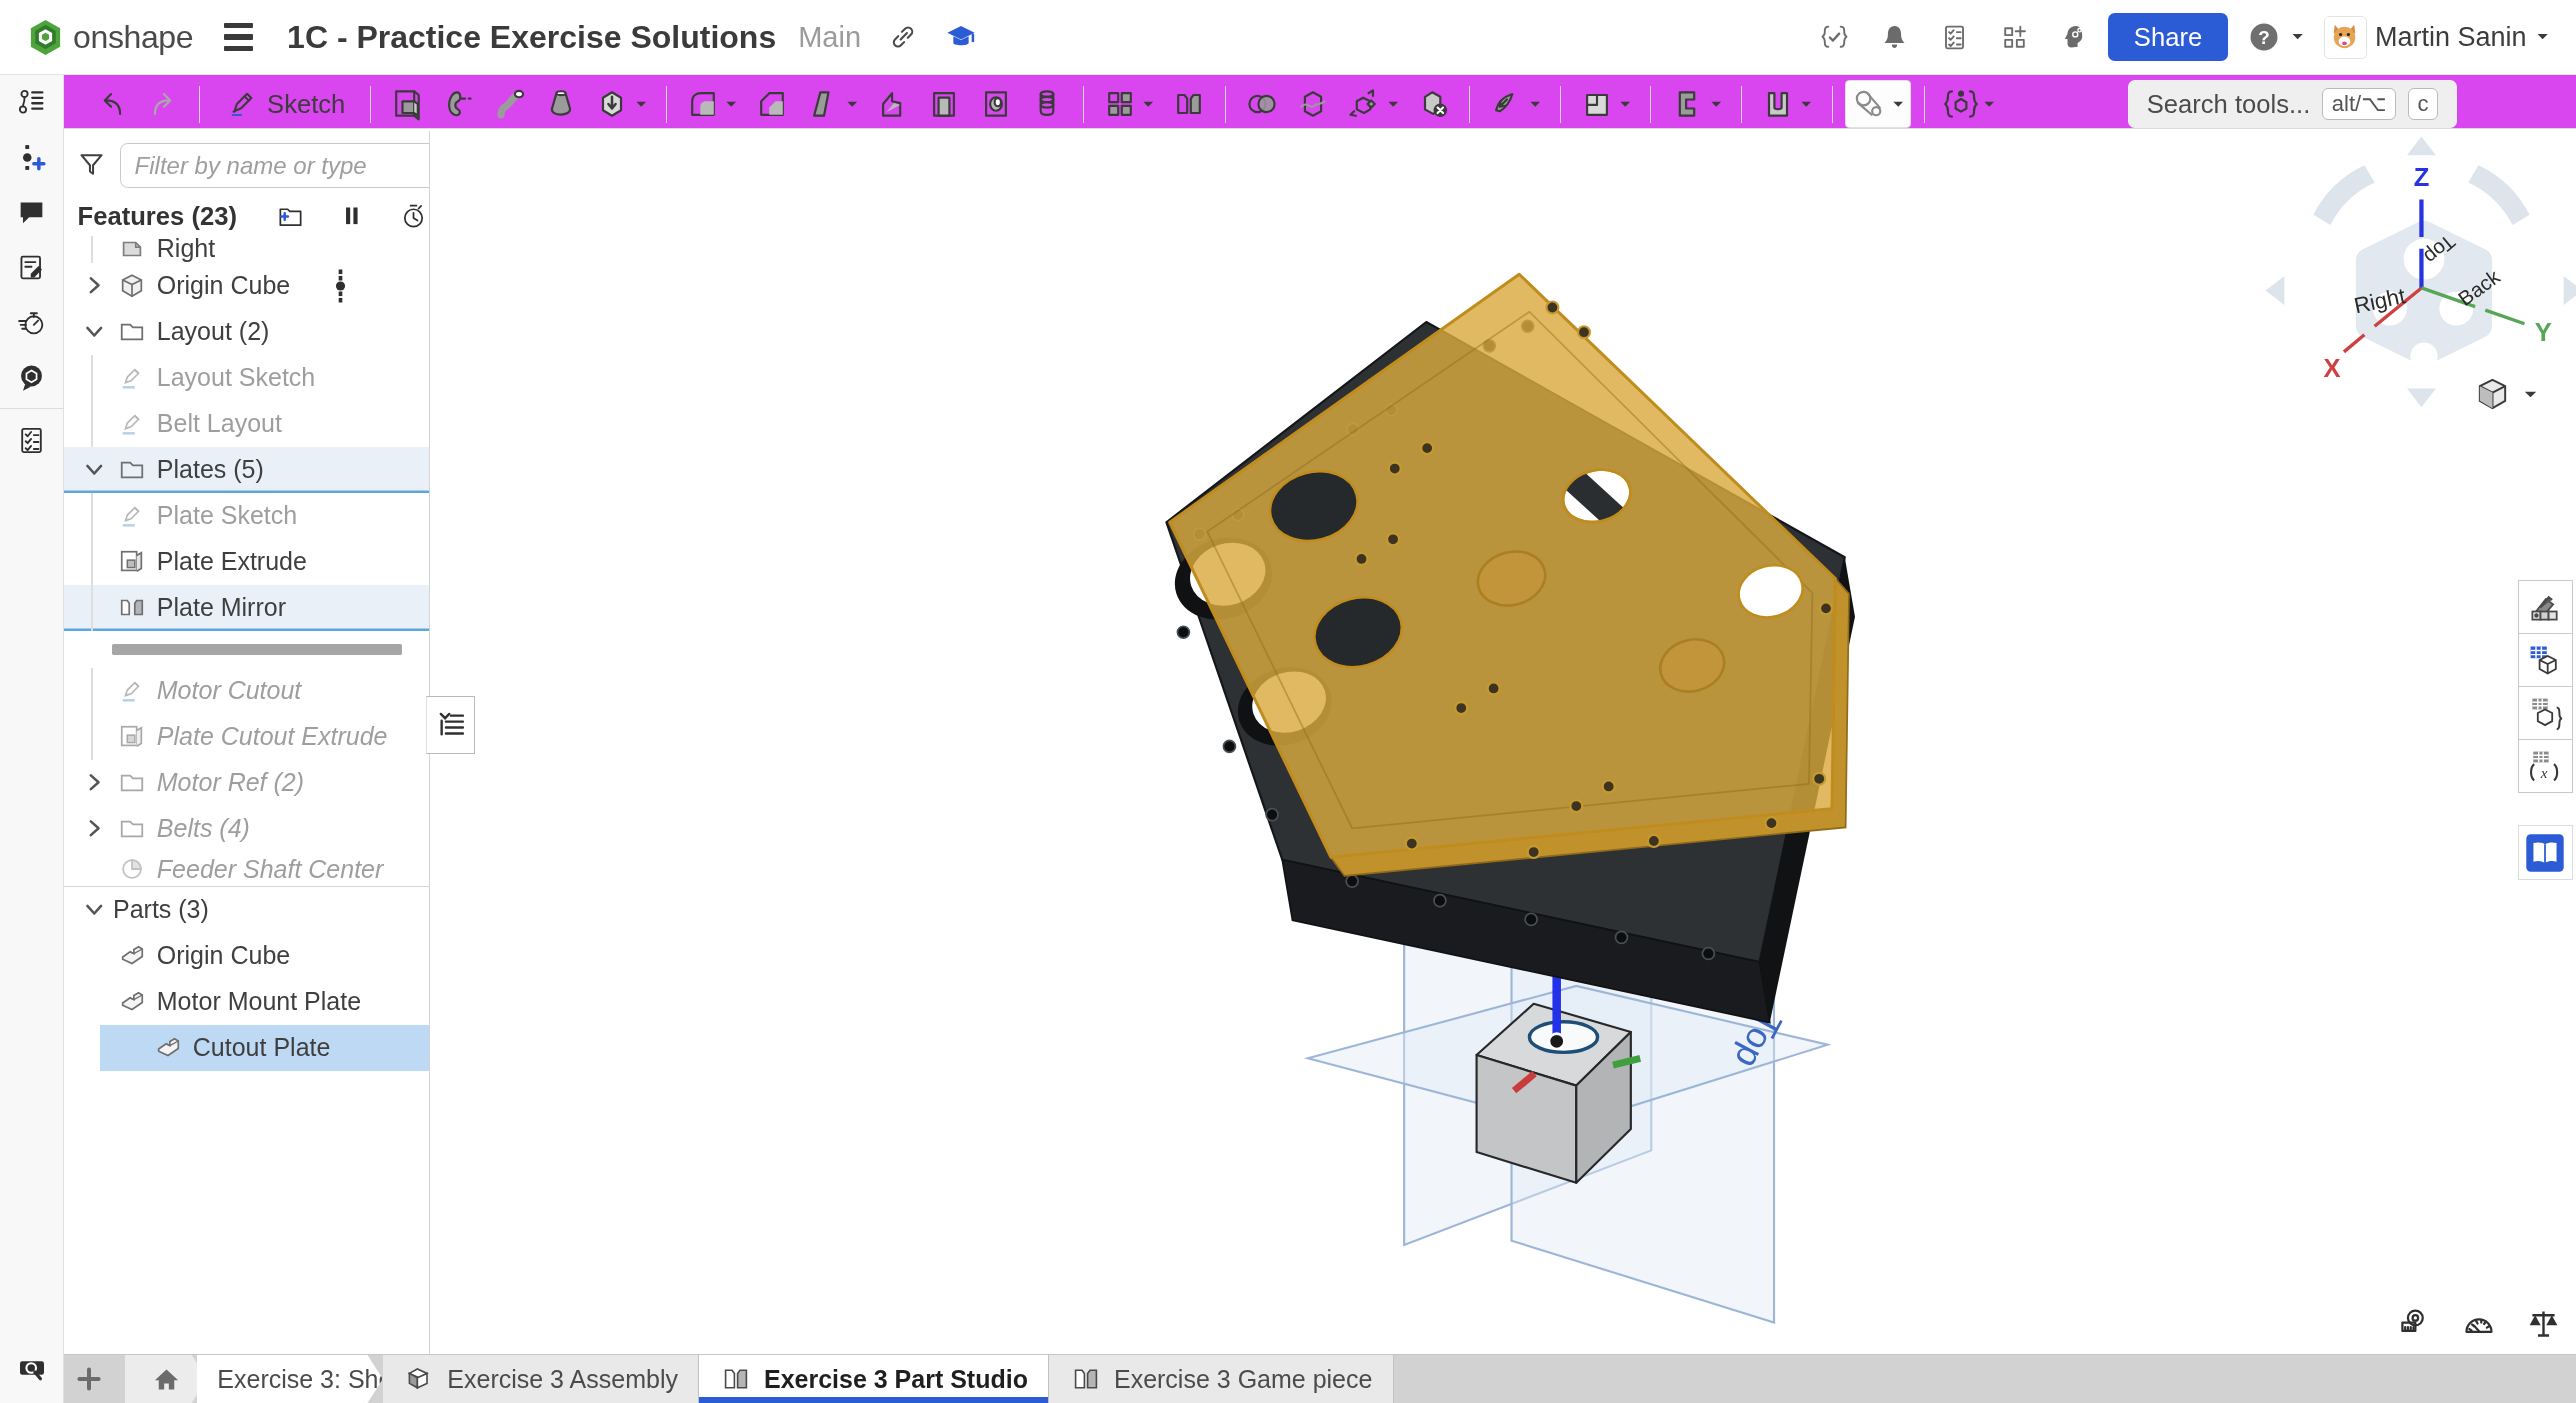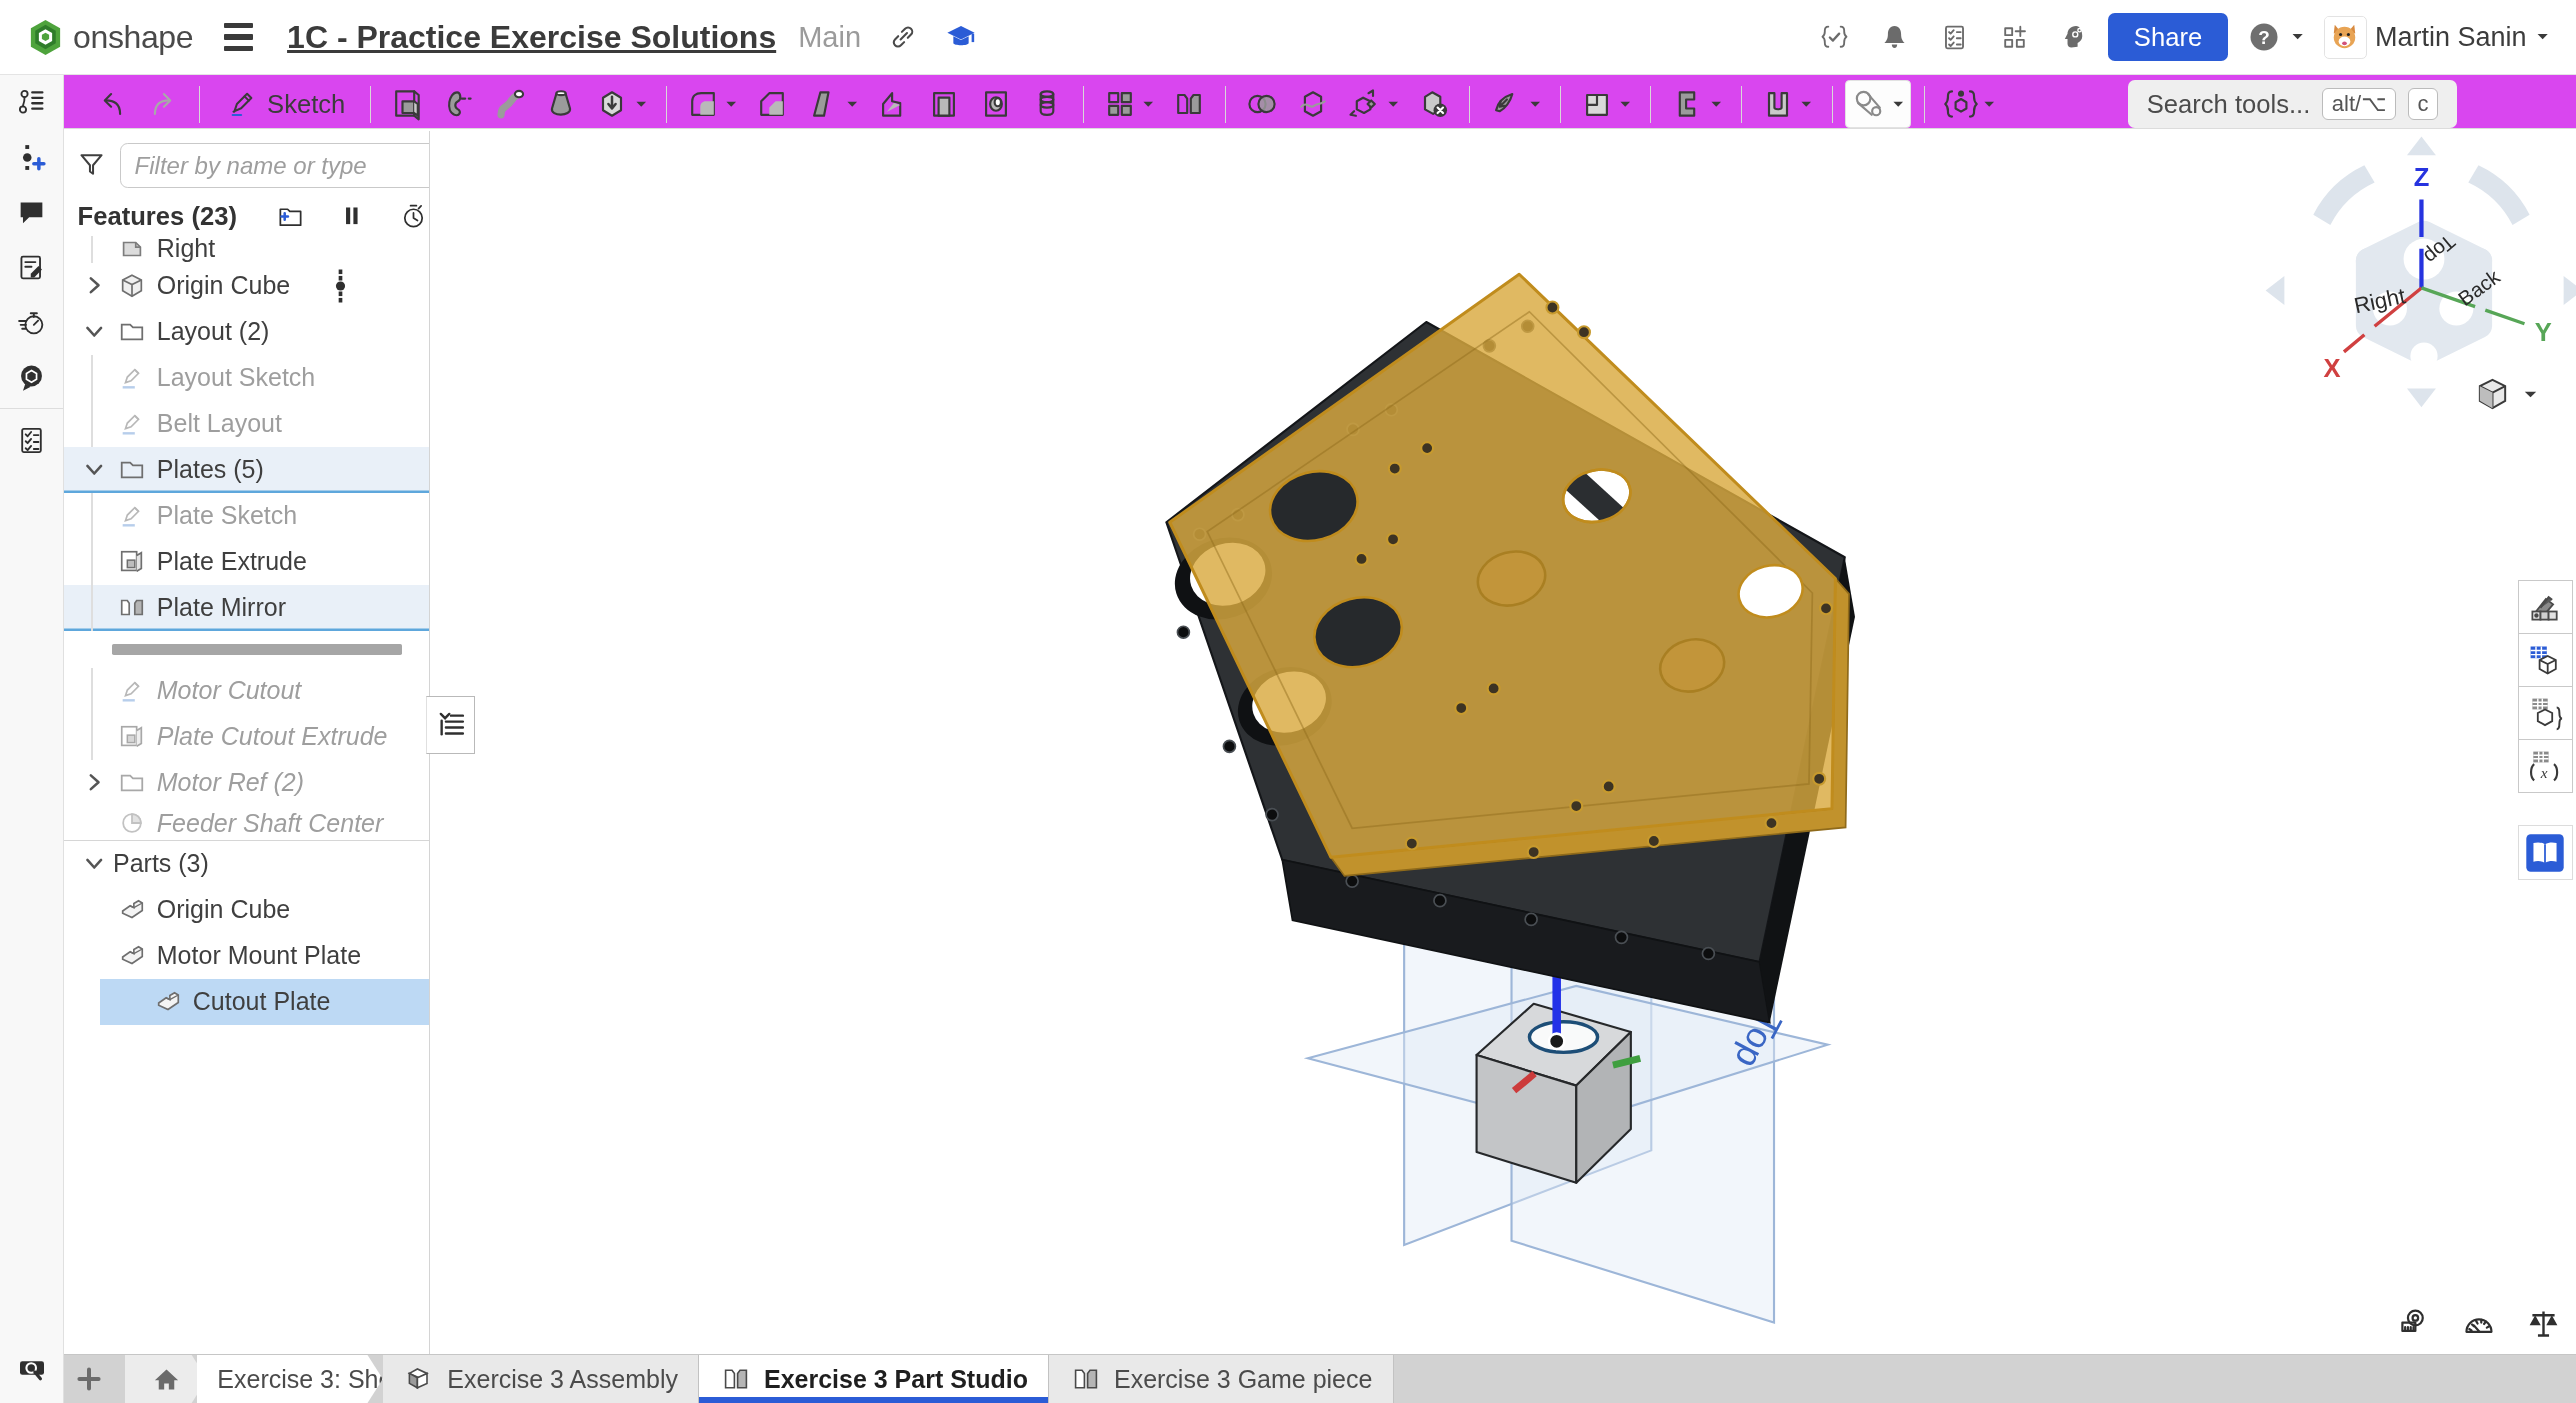--- a/index.html
+++ b/index.html
@@ -5,21 +5,21 @@
   html,body{margin:0;padding:0;background:#fff;}
   body{width:2576px;height:1403px;overflow:hidden;font-family:"Liberation Sans",sans-serif;-webkit-font-smoothing:antialiased;}
   .app{position:relative;width:2576px;height:1403px;background:#fff;overflow:hidden;}
 
   
   .topbar{position:absolute;left:0;top:0;right:0;height:75px;background:#fff;border-bottom:0.9px solid #e4e4e4;display:flex;align-items:center;padding:0 25.6px;box-sizing:border-box;z-index:20;}
   .brand-logo{width:39px;height:39px;flex:0 0 auto;}
   .brand-word{font-size:32px;color:#4a4a4a;margin-left:8.5px;font-weight:500;letter-spacing:-0.4px;}
   .hamburger{margin-left:31px;display:flex;flex-direction:column;gap:6px;cursor:pointer;}
   .hamburger span{display:block;width:29px;height:5.1px;background:#3a3a3a;border-radius:0.9px;}
-  .doc-title{margin-left:34px;font-size:32px;font-weight:700;color:#3b3b3b;white-space:nowrap;text-decoration:underline;}
+  .doc-title{margin-left:34px;font-size:32px;font-weight:700;color:#3b3b3b;white-space:nowrap;}
   .doc-workspace{margin-left:22px;font-size:29px;color:#9b9b9b;}
   .tb-ic{margin-left:25.6px;display:flex;align-items:center;justify-content:center;}
   .topbar-right{margin-left:auto;display:flex;align-items:center;gap:18px;}
   .share-btn{background:#2b5cd6;color:#fff;font-size:25.6px;border:none;border-radius:6.8px;height:48px;padding:0 25.6px;display:flex;align-items:center;cursor:pointer;}
   .help-wrap,.user-wrap{display:flex;align-items:center;gap:8.5px;cursor:pointer;}
   .user-name{font-size:27px;color:#3c3c3c;}
   .avatar{width:41px;height:41px;border-radius:5.1px;background:#fff;border:0.9px solid #e3e3e3;overflow:hidden;}
 
   
   .toolbar{position:absolute;left:64px;top:73px;right:0;height:56px;background:#d946ef;border-bottom:0.9px solid #dcdcdc;display:flex;align-items:flex-end;padding:0 0 0 22px;box-sizing:border-box;z-index:15;}
@@ -661,20 +661,33 @@
               <path d="M8 4l9 8-9 8" fill="none" stroke="#555" stroke-width="3" stroke-linecap="round" stroke-linejoin="round"></path>
             </svg>
           </span>
           <span class="ti">
             <svg viewBox="0 0 30 30" width="28" height="28">
               <path d="M4 7h9l3 3h10v13H4z" fill="none" stroke="#6f6f6f" stroke-width="1.9"></path>
             </svg>
           </span>
           <span class="tl">Motor Ref (2)</span>
         </div>
+        <div class="tree-row unres">
+          <span class="tw">
+            <svg viewBox="0 0 24 24" width="20.5" height="20.5">
+              <path d="M8 4l9 8-9 8" fill="none" stroke="#555" stroke-width="3" stroke-linecap="round" stroke-linejoin="round"></path>
+            </svg>
+          </span>
+          <span class="ti">
+            <svg viewBox="0 0 30 30" width="28" height="28">
+              <path d="M4 7h9l3 3h10v13H4z" fill="none" stroke="#6f6f6f" stroke-width="1.9"></path>
+            </svg>
+          </span>
+          <span class="tl">Belts (4)</span>
+        </div>
         <div class="tree-row unres clip-bottom">
           <span class="tw"></span>
           <span class="ti">
             <svg viewBox="0 0 30 30" width="28" height="28">
               <circle cx="15" cy="15" r="9.5" fill="none" stroke="#9a9a9a" stroke-width="1.9"></circle>
               <path d="M15 15V5.5a9.5 9.5 0 019.5 9.5z" fill="#cfcfcf" stroke="#9a9a9a" stroke-width="1.9"></path>
             </svg>
           </span>
           <span class="tl">Feeder Shaft Center</span>
         </div>

